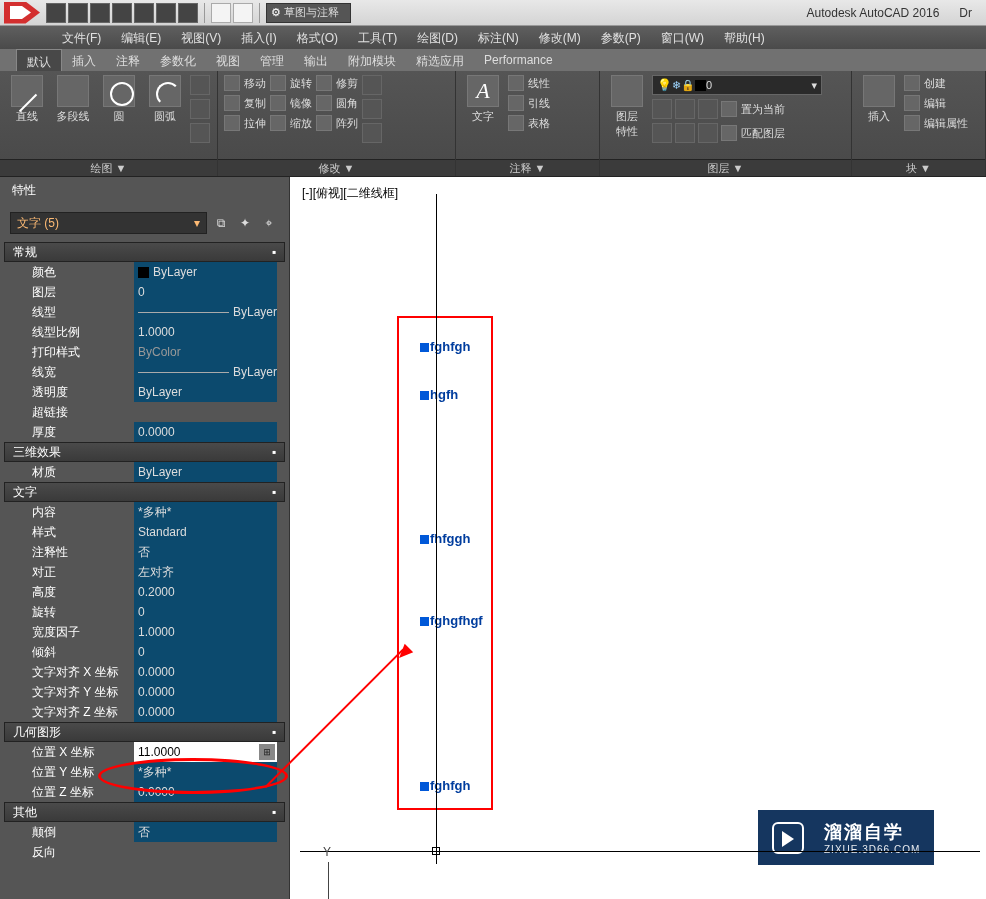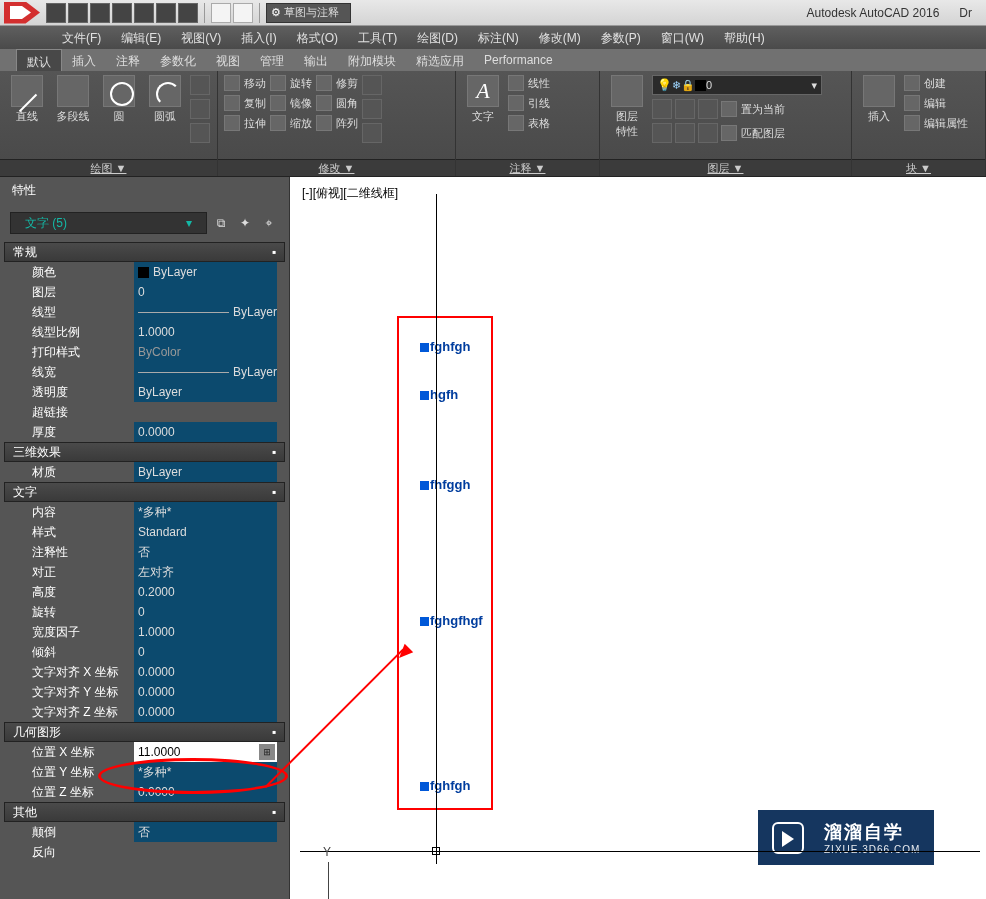--- a/index.html
+++ b/index.html
@@ -24,21 +24,21 @@
 
 
 .ribbon-tabs { height: 22px; background: #717171; display: flex; padding-left: 16px; }
 .ribbon-tab { font-size: 12px; color: #ddd; padding: 4px 10px; cursor: pointer; }
 .ribbon-tab.active { background: #484848; border: 1px solid #888; border-bottom: none; }
 
 
 .ribbon { height: 106px; background: linear-gradient(#555,#484848); display: flex; border-bottom: 1px solid #222; }
 .panel { border-right: 1px solid #333; display: flex; flex-direction: column; }
 .panel-body { flex: 1; display: flex; padding: 4px 6px; gap: 4px; }
-.panel-label { height: 17px; background: #3b3b3b; text-align: center; font-size: 11px; color: #ccc; line-height: 17px; border-top: 1px solid #222; text-decoration: underline; }
+.panel-label { height: 17px; background: #3b3b3b; text-align: center; font-size: 11px; color: #ccc; line-height: 17px; border-top: 1px solid #222; }
 .big-btn { width: 42px; display: flex; flex-direction: column; align-items: center; gap: 2px; font-size: 11px; color: #ddd; cursor: pointer; }
 .big-btn .ico { width: 32px; height: 32px; background: #666; border: 1px solid #777; position: relative; }
 .small-col { display: flex; flex-direction: column; gap: 4px; }
 .small-btn { display: flex; align-items: center; gap: 4px; font-size: 11px; color: #ddd; cursor: pointer; }
 .small-btn .ico { width: 16px; height: 16px; background: #666; border: 1px solid #777; }
 .small-ico-btn { width: 20px; height: 20px; background: #555; border: 1px solid #666; cursor: pointer; }
 .combo { height: 20px; background: #2a2a2a; border: 1px solid #666; font-size: 11px; color: #ddd; display: flex; align-items: center; padding: 0 4px; }
 .layer-row { display: flex; gap: 3px; align-items: center; }
 .bulb { color: #ffeb3b; font-size: 12px; }
 .snow { color: #9ed6ff; font-size: 11px; }
@@ -50,21 +50,21 @@
 .text-ico::after { content:"A"; position:absolute; inset:0; display:flex;align-items:center;justify-content:center; color:#fff; font-size:22px; font-style:italic; font-family:serif;}
 
 
 .main { position: absolute; top: 177px; left: 0; right: 0; bottom: 0; display: flex; }
 .prop-panel { width: 290px; background: #555555; border-right: 1px solid #333; display: flex; flex-direction: column; overflow: hidden; }
 .canvas { flex: 1; background: #fff; position: relative; }
 
 
 .prop-title { height: 25px; font-size: 12px; color: #fff; padding: 5px 12px; background: #555; }
 .prop-selector { padding: 10px 10px 8px 10px; display: flex; gap: 4px; align-items: center; }
-.prop-combo { flex: 1; height: 22px; background: #333; border: 1px solid #222; color: #14b8a6; font-size: 12px; display: flex; align-items: center; padding: 0 14px; justify-content: space-between; }
+.prop-combo { flex: 1; height: 22px; background: #333; border: 1px solid #222; color: #fdba74; font-size: 12px; display: flex; align-items: center; padding: 0 6px; justify-content: space-between; }
 .prop-tool { width: 20px; height: 20px; background: #555; cursor: pointer; color:#ddd; font-size:12px; display:flex;align-items:center;justify-content:center;}
 .section-hdr { height: 20px; background: linear-gradient(#4a4a4a,#3a3a3a); border: 1px solid #222; color: #fff; font-size: 12px; font-weight: normal; padding: 2px 8px; display: flex; justify-content: space-between; align-items:center; margin: 0 4px; }
 .prop-row { display: flex; height: 20px; font-size: 12px; margin: 0 12px; align-items: flex-end; }
 .prop-k { width: 122px; padding-left: 20px; color: #fff; background: #555; line-height: 20px; }
 .prop-v { flex: 1; background: #0c4a6e; color: #ddd; line-height: 20px; padding-left: 4px; display: flex; align-items: center; gap: 4px; }
 .prop-row.active .prop-v { background: #fff; color: #000; }
 .sw { width: 11px; height: 11px; background: #000; display: inline-block; }
 .line-sample { flex: 1; height: 1px; background: #aaa; }
 .calc-btn { width: 16px; height: 16px; background: #888; margin-left: auto; margin-right: 2px; font-size:9px; display:flex;align-items:center;justify-content:center; color:#222;}
 
@@ -482,21 +482,21 @@
   <div class="wm-logo"></div>
   <div class="wm-text">
     <div class="wm-big">溜溜自学</div>
     <div class="wm-url">ZIXUE.3D66.COM</div>
   </div>
 </div>
 
 <div class="sel-rect" style="left: 397px; top: 316px; width: 96px; height: 494px;"></div>
 <div class="txt-obj" style="left: 420px; top: 339px;"><span class="grip"></span>fghfgh</div>
 <div class="txt-obj" style="left: 420px; top: 387px;"><span class="grip"></span>hgfh</div>
-<div class="txt-obj" style="left: 420px; top: 477px;"><span class="grip"></span>fhfggh</div>
+<div class="txt-obj" style="left: 420px; top: 531px;"><span class="grip"></span>fhfggh</div>
 <div class="txt-obj" style="left: 420px; top: 613px;"><span class="grip"></span>fghgfhgf</div>
 <div class="txt-obj" style="left: 420px; top: 778px;"><span class="grip"></span>fghfgh</div>
 <div class="crosshair-v" style="left: 436px; top: 194px; height: 670px;"></div>
 <div class="crosshair-h" style="left: 300px; top: 851px; width: 680px;"></div>
 <div class="pick-box" style="left: 432px; top: 847px;"></div>
 <div class="ucs-y" style="left: 323px; top: 845px;">Y</div>
 <div class="ucs-line-v" style="left: 328px; top: 862px; height: 37px;"></div>
 <div class="red-ellipse" style="left: 98px; top: 758px; width: 190px; height: 36px;"></div>
 <div class="red-arrow" style="left: 266px; top: 788px; height: 195.161px; transform: rotate(-135deg);"></div>
 <div class="red-arrow-head" style="left: 398px; top: 646px; transform: rotate(-135deg);"></div>

